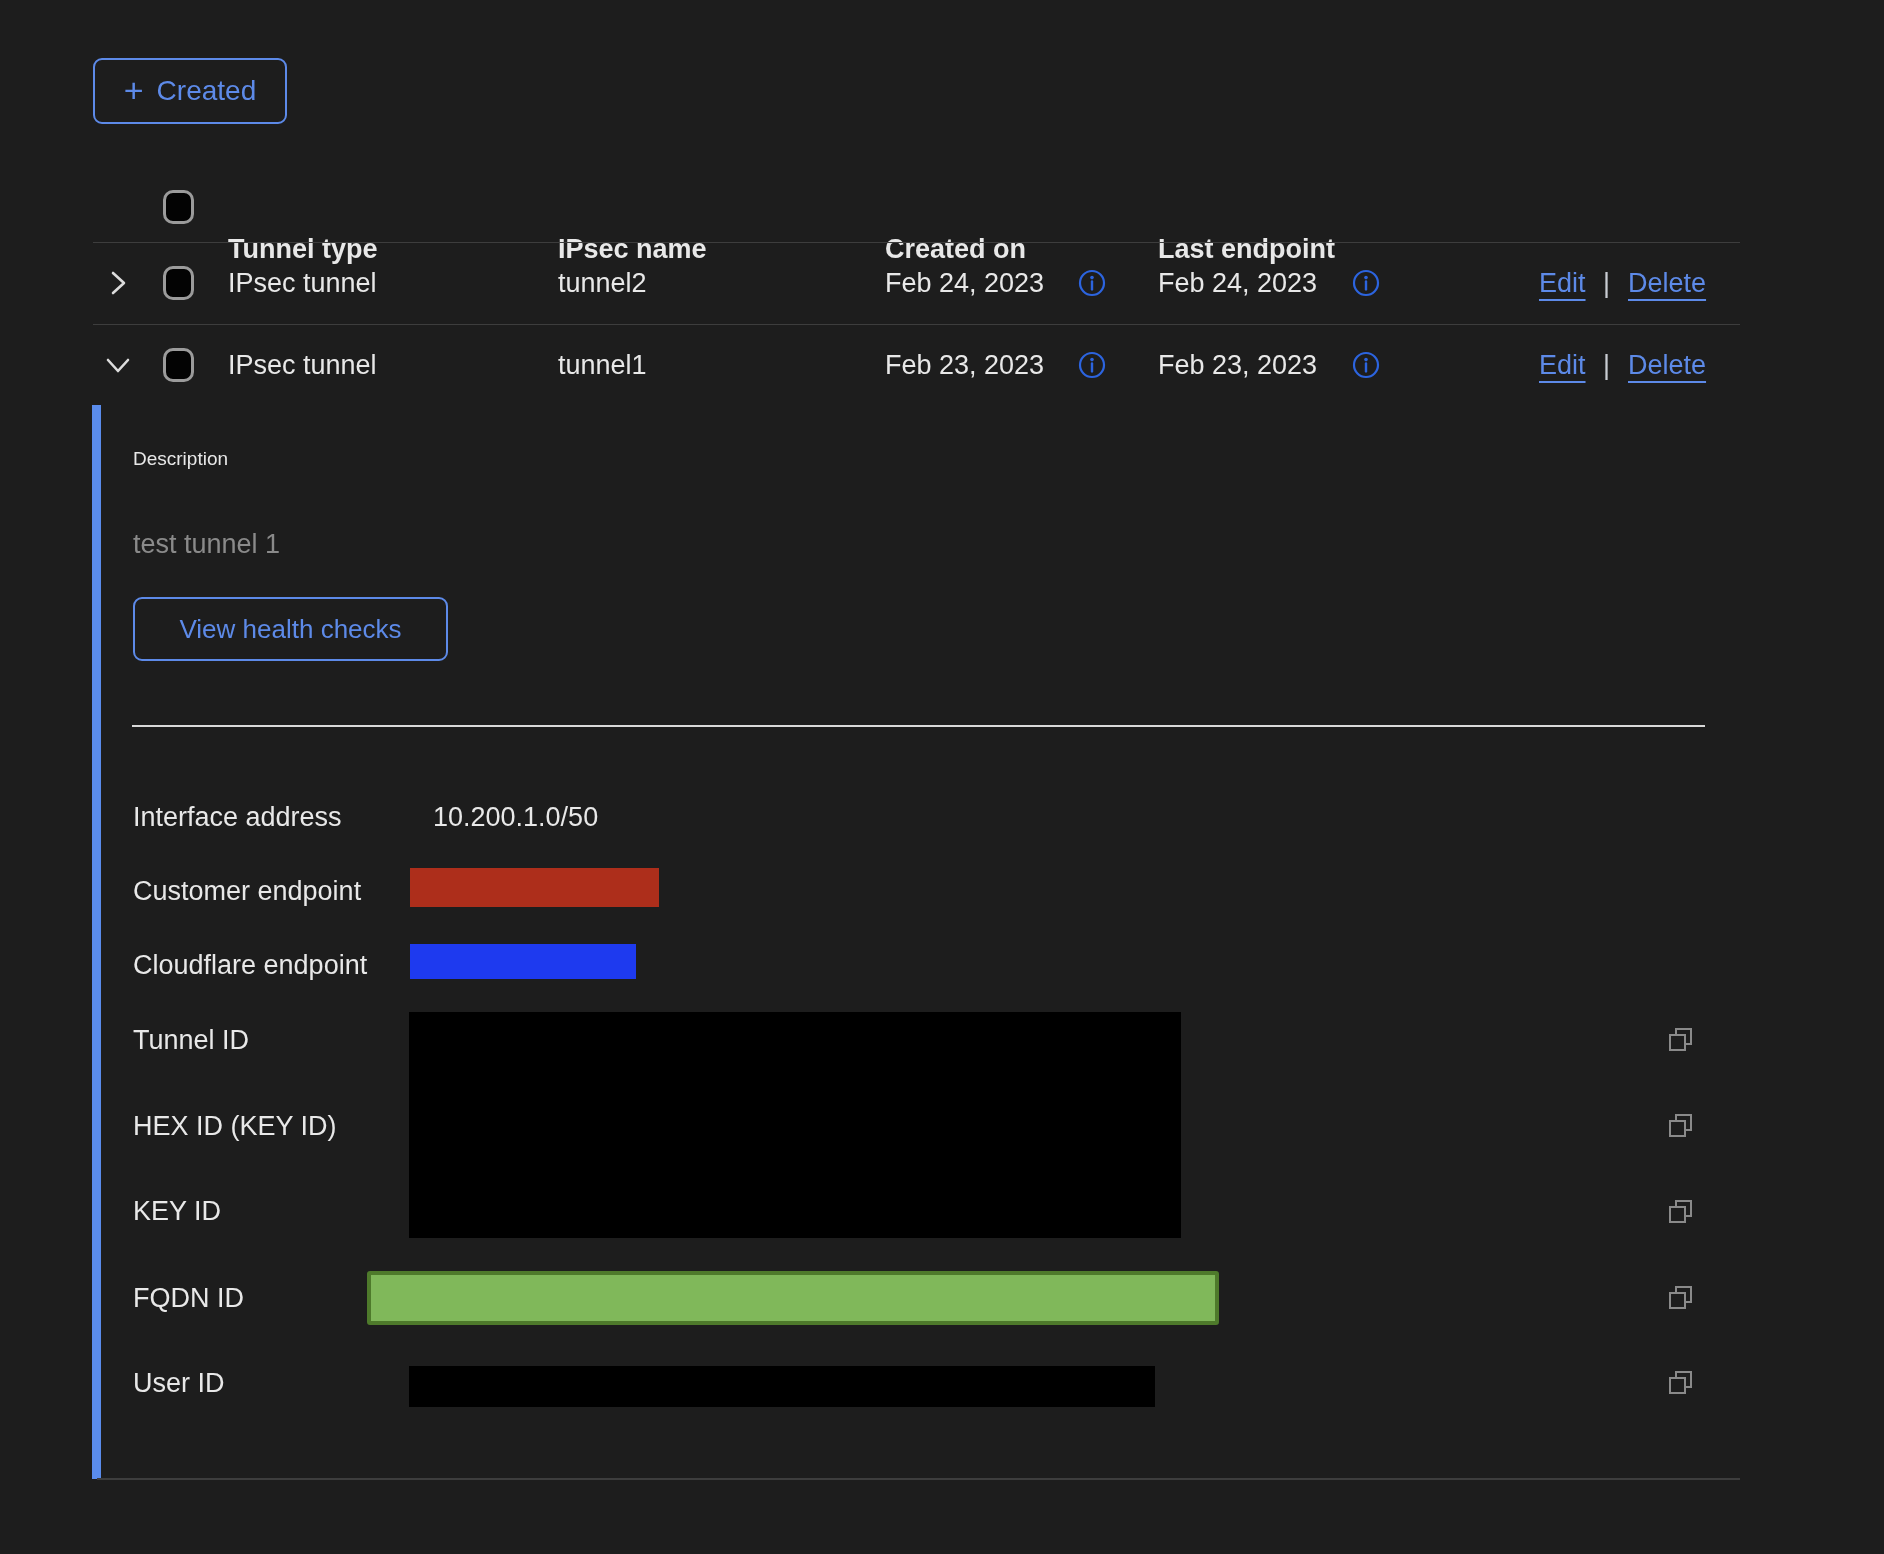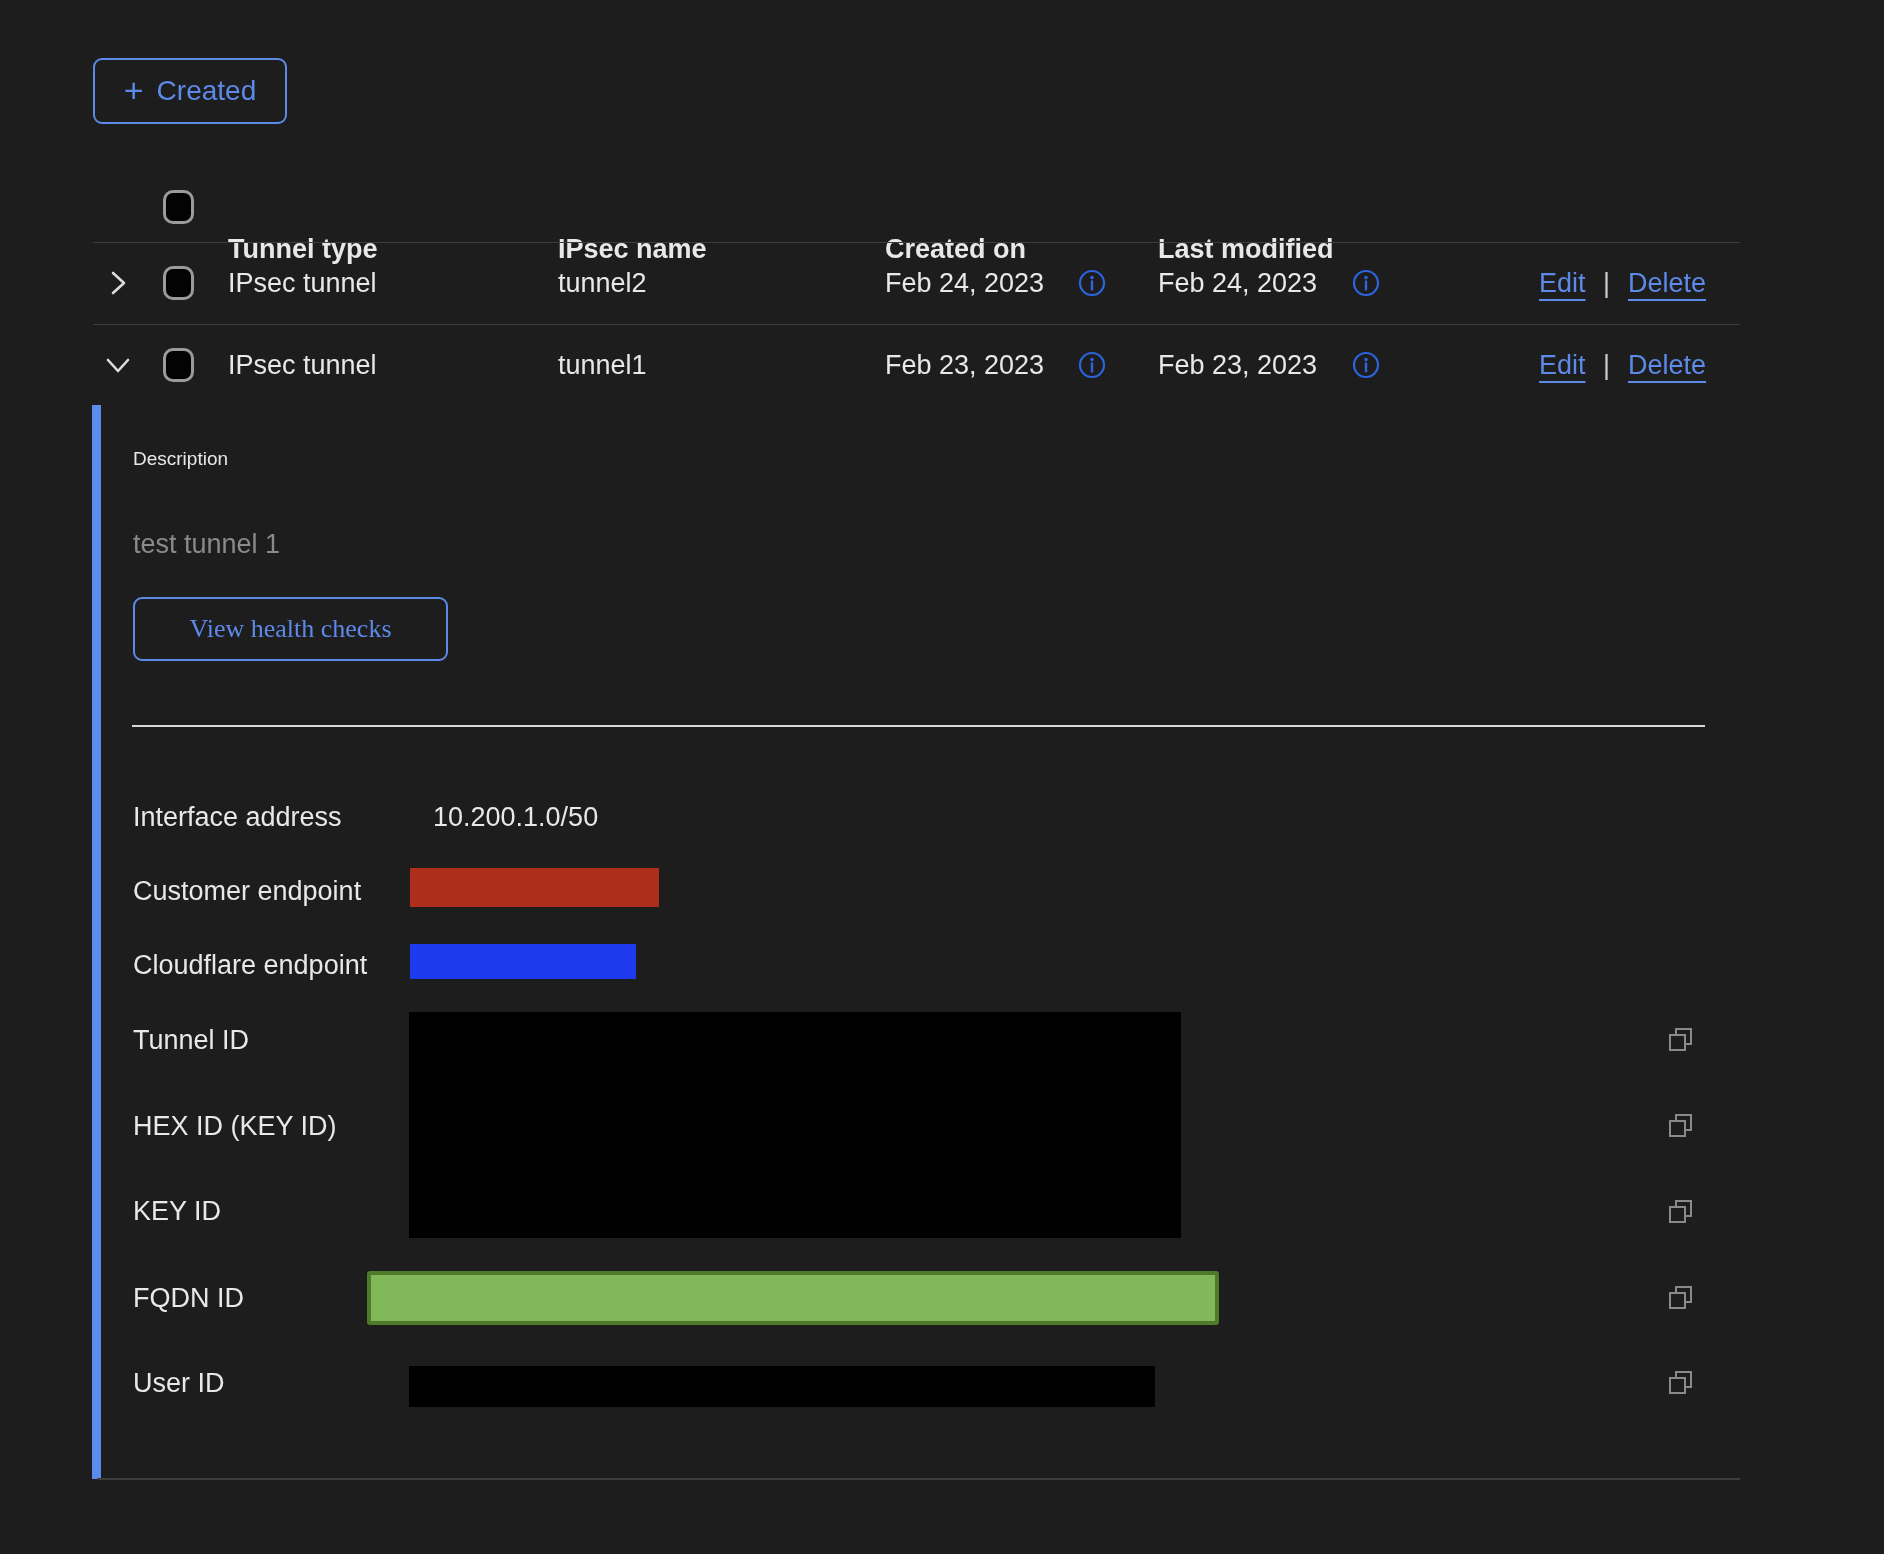--- a/index.html
+++ b/index.html
@@ -52,21 +52,21 @@
   .l-edit{left:1446px}.l-delete{left:1535px}
   .pipe{position:absolute; left:1510px; top:24px; font-size:27px; line-height:34px; color:var(--pipe);}
   
   .exp-bar{position:absolute; left:92px; top:405px; width:9px; height:1074px; background:var(--bar-blue);}
   .expanded{position:absolute; left:0; top:405px; width:1884px; height:1074px;}
   .desc-label{position:absolute; left:133px; top:37px; font-size:19px; font-weight:500; color:var(--text); line-height:34px;}
   .desc-value{position:absolute; left:133px; top:122px; font-size:27px; color:var(--muted); line-height:34px;}
   .health-btn{
     position:absolute; left:133px; top:192px; width:315px; height:64px;
     background:transparent; border:2px solid var(--blue); border-radius:9px;
-    color:var(--blue); font-family:Liberation Serif, serif; font-size:26px; cursor:pointer; padding:0;
+    color:var(--blue); font-family:Liberation Sans, sans-serif; font-size:26px; cursor:pointer; padding:0;
   }
   .white-div{position:absolute; left:132px; top:320px; width:1573px; height:2px; background:var(--light-divider);}
   .flabel{position:absolute; left:133px; font-size:27px; color:var(--text); line-height:34px; white-space:nowrap;}
   .f0{top:395px}.f1{top:469px}.f2{top:543px}.f3{top:618px}.f4{top:704px}.f5{top:789px}.f6{top:876px}.f7{top:961px}
   .fvalue{position:absolute; left:433px; top:395px; font-size:27px; color:var(--text); line-height:34px;}
   .red-block{position:absolute; left:410px; top:463px; width:249px; height:39px; background:var(--redaction-red);}
   .blue-block{position:absolute; left:410px; top:539px; width:226px; height:35px; background:var(--redaction-blue);}
   .black-group{position:absolute; left:409px; top:607px; width:772px; height:226px; background:var(--redaction-black);}
   .green-block{
     position:absolute; left:367px; top:866px; width:852px; height:54px; box-sizing:border-box;
@@ -84,21 +84,21 @@
 
   <button class="create-btn">
     <span class="plus">+</span>
     <span>Created</span>
   </button>
 
   <span class="cb cb-head"></span>
   <span class="th th-type">Tunnel type</span>
   <span class="th th-name">IPsec name</span>
   <span class="th th-created">Created on</span>
-  <span class="th th-modified">Last modified</span>
+  <span class="th th-modified">Last endpoint</span>
   <div class="hdiv d1"></div>
 
   <div class="trow r1">
     <span class="chev">
       <svg width="32" height="32" viewBox="0 0 32 32">
           <polyline points="11 6 22 16 11 26" fill="none" stroke="#DCDCDC" stroke-width="2.6" stroke-linecap="round" stroke-linejoin="round"></polyline>
         </svg>
     </span>
     <span class="cb"></span>
     <span class="cell c-type">IPsec tunnel</span>

